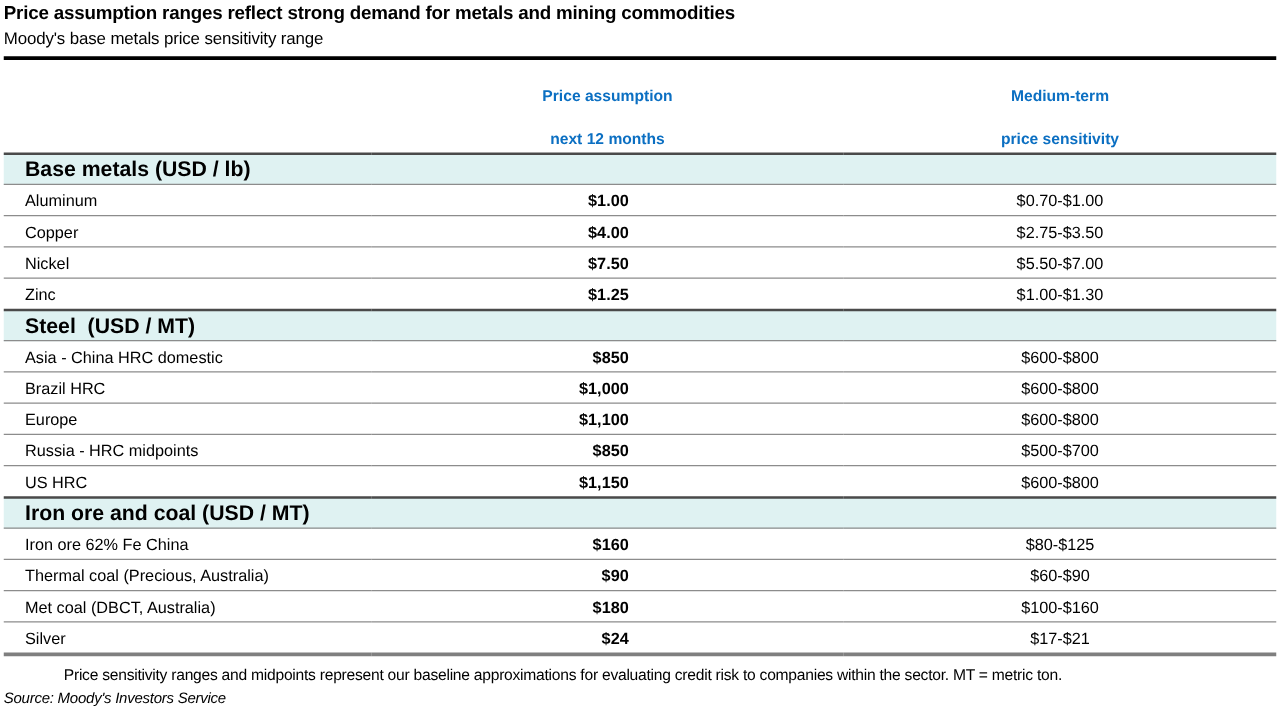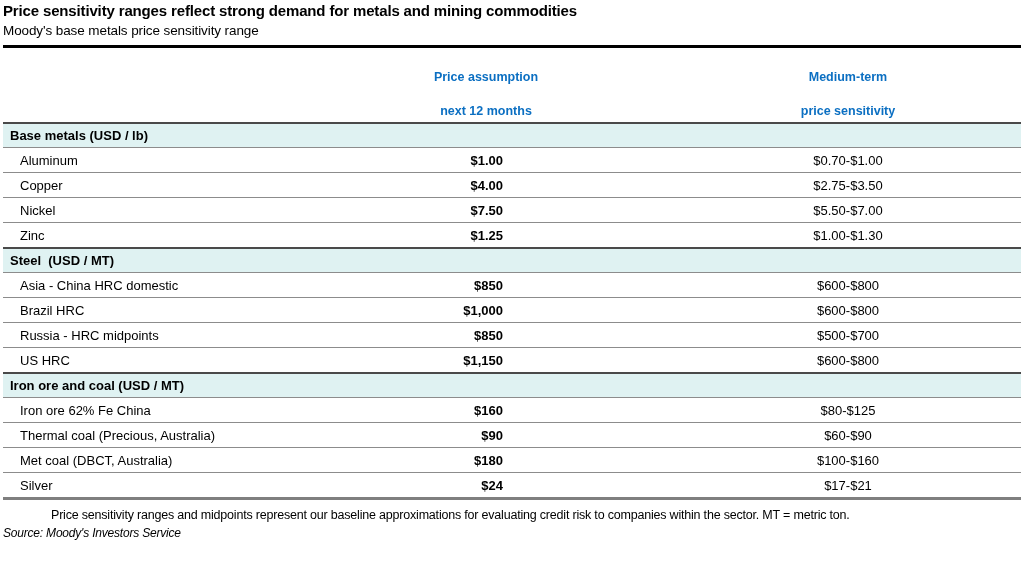--- a/index.html
+++ b/index.html
@@ -49,23 +49,23 @@
     line-height: 14px;
     text-align: center;
     vertical-align: middle;
     padding: 2px 0 4px 0;
     border-bottom: 2px solid #4a4a4a;
   }
   thead th .hline { display: block; margin-top: 20px; }
   tr.section-row td {
     background: var(--section-bg, #dff2f2);
     font-weight: bold;
-    font-size: 13px;
+    font-size: 17px;
     line-height: 15px;
-    padding: 4px 0 4px 7px;
+    padding: 4px 0 4px 17px;
     border-top: 2px solid #4a4a4a;
     white-space: pre-wrap;
   }
   tr.data-row td {
     font-size: 13px;
     line-height: 15px;
     padding: 5px 0 4px 0;
     border-top: 1px solid #8c8c8c;
     vertical-align: middle;
   }
@@ -85,21 +85,21 @@
     line-height: 14px;
     font-style: italic;
     letter-spacing: -0.2px;
   }
 </style>
 </head>
 <body>
 
 <div class="page">
 
-  <div class="title">Price sensitivity ranges reflect strong demand for metals and mining commodities</div>
+  <div class="title">Price assumption ranges reflect strong demand for metals and mining commodities</div>
   <div class="subtitle">Moody's base metals price sensitivity range</div>
 
   <div class="top-rule"></div>
 
   <table class="price-table">
     <colgroup>
       <col class="c1">
         <col class="c2">
         <col class="c3">
     </colgroup>
@@ -147,20 +147,25 @@
           <td class="name">Asia - China HRC domestic</td>
           <td class="price">$850</td>
           <td class="sens">$600-$800</td>
         </tr>
         <tr class="data-row">
           <td class="name">Brazil HRC</td>
           <td class="price">$1,000</td>
           <td class="sens">$600-$800</td>
         </tr>
         <tr class="data-row">
+          <td class="name">Europe</td>
+          <td class="price">$1,100</td>
+          <td class="sens">$600-$800</td>
+        </tr>
+        <tr class="data-row">
           <td class="name">Russia - HRC midpoints</td>
           <td class="price">$850</td>
           <td class="sens">$500-$700</td>
         </tr>
         <tr class="data-row">
           <td class="name">US HRC</td>
           <td class="price">$1,150</td>
           <td class="sens">$600-$800</td>
         </tr>
         <tr class="section-row">

